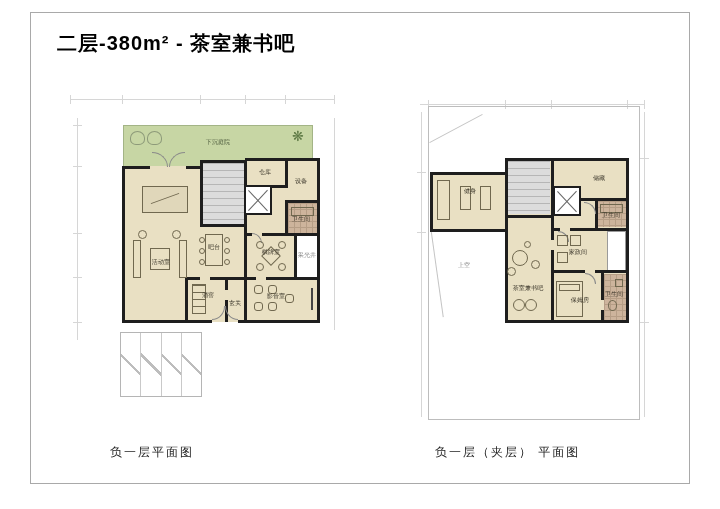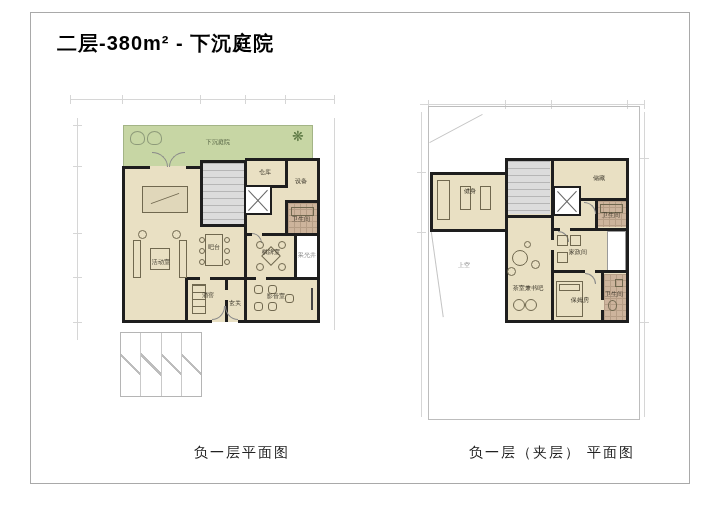--- a/index.html
+++ b/index.html
@@ -1,21 +1,21 @@
 <!DOCTYPE html>
 <html><head>
 <meta charset="utf-8">
 <style>
   html,body{margin:0;padding:0;background:#fff;}
   #canvas{position:relative;width:720px;height:509px;background:#fff;overflow:hidden;
           font-family:"Liberation Sans","DejaVu Sans",sans-serif;}
   .abs{position:absolute;}
   .frame{position:absolute;border:1px solid #a9a9a9;background:transparent;}
   .title{position:absolute;font-size:20px;font-weight:bold;color:#000;letter-spacing:1px;white-space:nowrap;}
-  .caption{position:absolute;font-size:14px;color:#222;letter-spacing:2px;text-align:right;white-space:nowrap;}
+  .caption{position:absolute;font-size:12px;color:#222;letter-spacing:2px;text-align:left;white-space:nowrap;}
   .watermark{position:absolute;font-size:20px;font-weight:bold;color:#f0f0f0;white-space:nowrap;z-index:50;
              text-shadow:1px 1px 0 #c9c9c9,-1px -1px 0 #ffffff,0 0 1px #d8d8d8;}
   .w{position:absolute;background:#1e1e1e;}
   .room{position:absolute;}
   .tan{background:#e9e0c3;}
   .green{background:#c7d6a4;border:1px solid #a3b486;}
   .white{background:#ffffff;}
   .stairs{position:absolute;background-color:#dcdcdc;
           background-image:repeating-linear-gradient(180deg,#b6b6b6 0 1px,transparent 1px 7px);}
   .tile{position:absolute;background-color:#cdb49c;
@@ -41,21 +41,21 @@
   .tree{position:absolute;font-size:14px;color:#5e7a45;line-height:1;}
   .shrub{position:absolute;border:1px solid #8d9a79;border-radius:50% 50% 40% 40%;background:transparent;}
 </style>
 </head>
 <body>
 
 <div id="canvas">
 
   <div class="frame" style="left:30px;top:12px;width:658px;height:470px;"></div>
 
-  <div class="title" style="left:57px;top:30px;">二层-380m² - 下沉庭院</div>
+  <div class="title" style="left:57px;top:30px;">二层-380m² - 茶室兼书吧</div>
 
   <div>
 
     <div class="dim" style="left:70px;top:99px;width:265px;height:1px;"></div>
     <div class="dim" style="left:70px;top:95px;width:1px;height:9px;"></div>
     <div class="dim" style="left:122px;top:95px;width:1px;height:9px;"></div>
     <div class="dim" style="left:200px;top:95px;width:1px;height:9px;"></div>
     <div class="dim" style="left:245px;top:95px;width:1px;height:9px;"></div>
     <div class="dim" style="left:285px;top:95px;width:1px;height:9px;"></div>
     <div class="dim" style="left:334px;top:95px;width:1px;height:9px;"></div>

